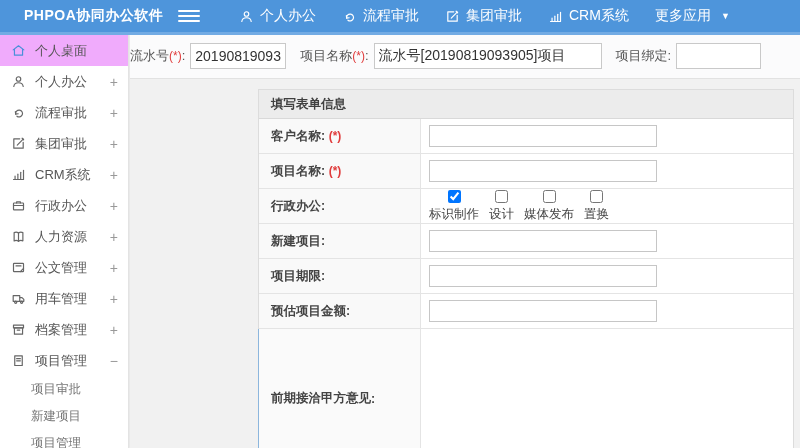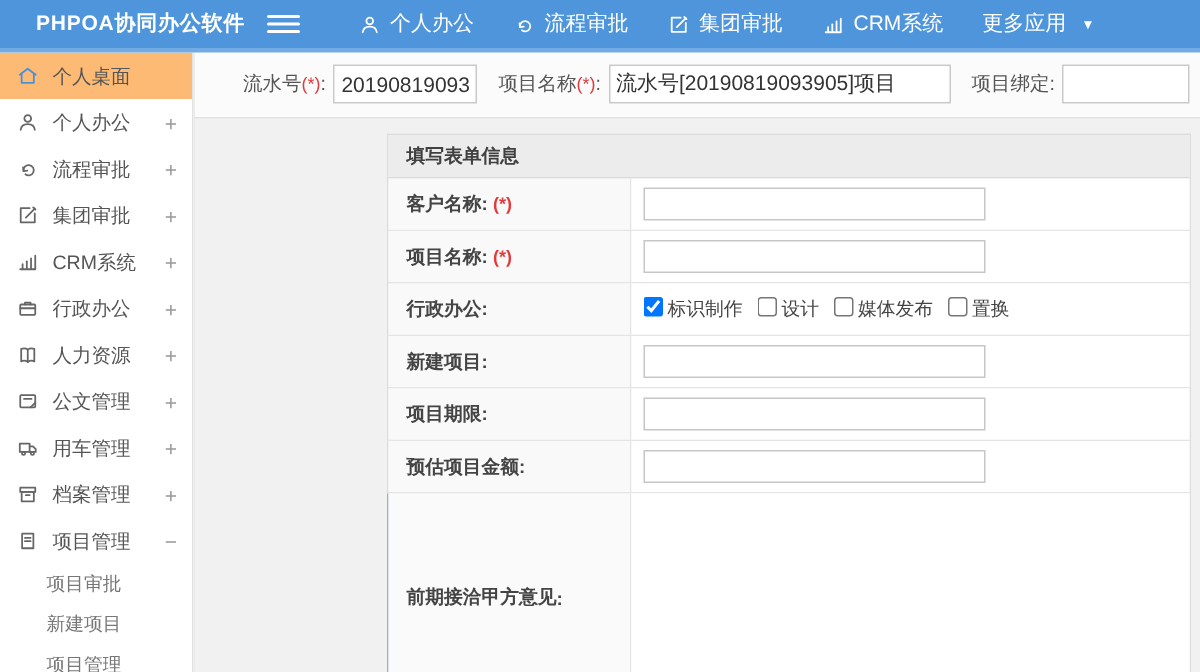--- a/index.html
+++ b/index.html
@@ -12,45 +12,45 @@
   .hamburger { margin-left:28px; width:22px; height:18px; display:flex; flex-direction:column; justify-content:center; gap:3px; cursor:pointer; }
   .hamburger i { display:block; height:2px; background:#fff; border-radius:1px; }
   .topnav { display:flex; align-items:center; margin-left:26px; }
   .topnav-item { display:flex; align-items:center; gap:6px; padding:0 13px; height:32px; font-size:14px; cursor:pointer; white-space:nowrap; }
   .topnav-item svg { width:15px; height:15px; }
   .caret { font-size:9px; margin-left:4px; }
 
   
   .sidebar { position:absolute; left:0; top:35px; width:129px; height:413px; background:#fff; border-right:1px solid #e3e3e3; box-shadow:1px 0 2px rgba(0,0,0,.05); overflow:hidden; }
   .side-item { display:flex; align-items:center; height:31px; padding:0 10px 0 11px; color:#555; font-size:13px; cursor:pointer; }
-  .side-item.active { background:#fdba74; }
+  .side-item.active { background:#f0abfc; }
   .side-item .sicon { width:15px; height:15px; margin-right:9px; color:#666; flex:0 0 15px; }
   .side-item.active .sicon { color:#4a90d9; }
   .side-item .slabel { flex:1; white-space:nowrap; }
   .side-item .expand { color:#999; font-size:14px; font-weight:400; }
   .side-sub { display:flex; align-items:center; height:27px; padding-left:31px; color:#777; font-size:12.5px; cursor:pointer; white-space:nowrap; }
   .sicon svg, .topnav-item svg { display:block; width:100%; height:100%; }
 
   
   .content { position:absolute; left:130px; top:33px; width:670px; height:415px; background:#f1f1f1; }
-  .fieldsbar { height:46px; background:#fbfbfc; border-bottom:1px solid #e2e2e2; display:flex; align-items:center; padding-left:32px; }
+  .fieldsbar { height:46px; background:#fbfbfc; border-bottom:1px solid #e2e2e2; display:flex; align-items:center; padding-left:0; }
   .fb-field { display:flex; align-items:center; margin-right:14px; }
   .fb-label { font-size:13px; color:#555; white-space:nowrap; }
   .req { color:#e03c3c; font-size:12px; }
   .fb-input { height:26px; border:1px solid #c9c9c9; background:#fff; margin-left:5px; padding:0 4px; font-size:14px; color:#333; font-family:"Liberation Sans","DejaVu Sans",sans-serif; }
 
   
   .form-table { margin:10px 0 0 128px; width:536px; background:#fff; border:1px solid #dcdcdc; border-bottom:none; }
   .form-title { height:29px; background:#ececec; border-bottom:1px solid #d9d9d9; display:flex; align-items:center; padding-left:12px; font-size:12.5px; font-weight:bold; color:#404040; }
   .frow { display:flex; border-bottom:1px solid #e4e4e4; min-height:35px; }
   .frow .lcell { width:162px; background:#f9f9f9; border-right:1px solid #e4e4e4; display:flex; align-items:center; padding-left:12px; font-size:12.5px; color:#444; flex:0 0 162px;font-weight:bold; }
   .frow .vcell { flex:1; display:flex; align-items:center; padding-left:8px; background:#fff; }
   .frow input[type=text] { width:228px; height:22px; border:1px solid #c6c6c6; padding:0 4px; font-size:13px; }
   .cbgroup { display:flex; align-items:center; gap:4px; font-size:12.5px; color:#444; flex-wrap:nowrap; }
-  .cbgroup label { display:flex; align-items:flex-start; gap:3px; margin-right:6px; cursor:pointer; white-space:nowrap; }
+  .cbgroup label { display:flex; align-items:center; gap:3px; margin-right:6px; cursor:pointer; white-space:nowrap;flex-direction:column; }
   .cbgroup input { width:13px; height:13px; }
   .frow.bigrow { height:140px; border-left:1px solid #8cb6dd; margin-left:-1px; }
   .frow.bigrow .lcell { background:#fafafa; align-items:center; }
   .frow.bigrow .vcell { padding:0; }
   .frow.bigrow textarea { width:100%; height:100%; border:none; resize:none; outline:none; font-family:"Liberation Sans","DejaVu Sans",sans-serif; }
 </style>
 </head>
 <body>
 
 <div class="topbar">

